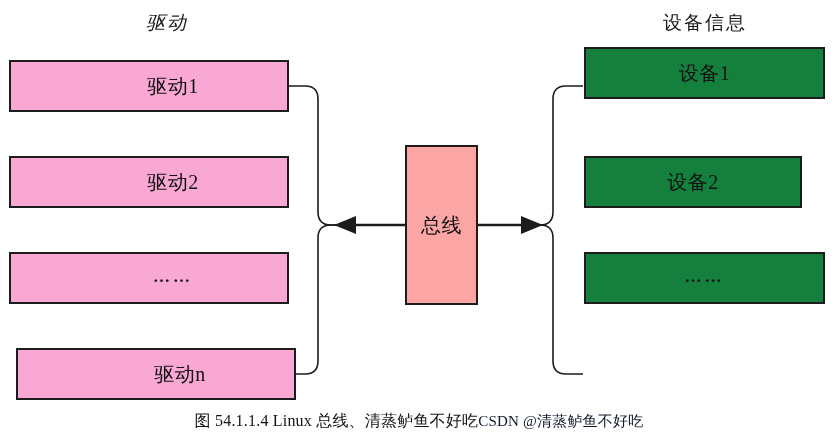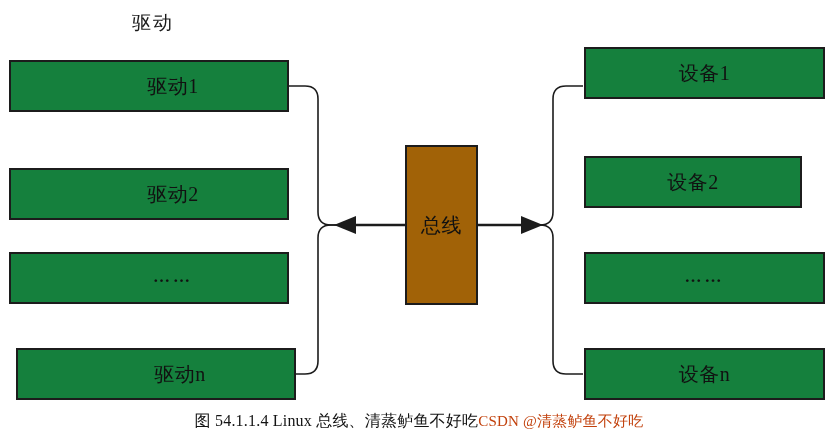--- a/index.html
+++ b/index.html
@@ -29,24 +29,24 @@
     position: absolute;
     box-sizing: border-box;
     border: 2px solid #1c1c1c;
     display: flex;
     align-items: center;
     justify-content: center;
     font-size: 20px;
     color: #111111;
     line-height: 1;
   }
-  .node-box.driver { background: #15803d; padding-left: 48px; }
+  .node-box.driver { background: #f9a8d4; padding-left: 48px; }
   .node-box.device { background: #15803d; }
   .node-box.bus {
-    background: #a16207;
+    background: #fca5a5;
     writing-mode: horizontal-tb;
   }
   .node-label {
     letter-spacing: 0.5px;
     white-space: nowrap;
   }
   .node-label.dots {
     letter-spacing: 3px;
     font-size: 17px;
     font-weight: bold;
@@ -66,52 +66,53 @@
     left: 0;
     top: 411px;
     width: 838px;
     text-align: center;
     font-size: 16px;
     color: #131313;
     white-space: nowrap;
   }
   .caption .cap-text { letter-spacing: 0.2px; }
   .caption .watermark {
-    color: #c2410c;
+    color: #0f172a;
     font-size: 15px;
     letter-spacing: 0.2px;
   }
 </style>
 </head>
 <body>
 
 <div id="canvas">
 
-  <div class="col-header" style="left:78px; top:10px; width:150px;">驱动</div>
+  <div class="col-header" style="left:92px; top:10px; width:150px;font-style:italic;">驱动</div>
 
+  <div class="col-header" style="left:630px; top:10px; width:150px;">设备信息</div>
 
   <svg class="wires" viewBox="0 0 838 447">
 
     <path d="M 289 86 L 305 86 Q 318 86 318 99 L 318 212 Q 318 225 331 225 L 338 225" fill="none" stroke="#1c1c1c" stroke-width="1.6"></path>
     <path d="M 289 374 L 305 374 Q 318 374 318 361 L 318 238 Q 318 225 331 225 L 338 225" fill="none" stroke="#1c1c1c" stroke-width="1.6"></path>
 
     <line x1="405" y1="225" x2="352" y2="225" stroke="#1c1c1c" stroke-width="2.6"></line>
     <polygon points="334,225 356,216 356,234" fill="#1c1c1c"></polygon>
 
     <path d="M 583 86 L 566 86 Q 553 86 553 99 L 553 212 Q 553 225 540 225 L 533 225" fill="none" stroke="#1c1c1c" stroke-width="1.6"></path>
     <path d="M 583 374 L 566 374 Q 553 374 553 361 L 553 238 Q 553 225 540 225 L 533 225" fill="none" stroke="#1c1c1c" stroke-width="1.6"></path>
 
     <line x1="478" y1="225" x2="525" y2="225" stroke="#1c1c1c" stroke-width="2.6"></line>
     <polygon points="543,225 521,216 521,234" fill="#1c1c1c"></polygon>
   </svg>
 
   <div class="node-box driver" style="left:9px; top:60px; width:280px; height:52px;">
     <span class="node-label">驱动1</span>
   </div>
-  <div class="node-box driver" style="left:9px; top:156px; width:280px; height:52px;margin-top:12px;">
+  <div class="node-box driver" style="left:9px; top:156px; width:280px; height:52px;">
     <span class="node-label">驱动2</span>
   </div>
   <div class="node-box driver" style="left:9px; top:252px; width:280px; height:52px;">
     <span class="node-label dots">……</span>
   </div>
   <div class="node-box driver" style="left:16px; top:348px; width:280px; height:52px;">
     <span class="node-label">驱动n</span>
   </div>
 
   <div class="node-box bus" style="left:405px; top:145px; width:73px; height:160px;">
@@ -120,21 +121,18 @@
 
   <div class="node-box device" style="left:584px; top:47px; width:241px; height:52px;">
     <span class="node-label">设备1</span>
   </div>
   <div class="node-box device" style="left:584px; top:156px; width:218px; height:52px;">
     <span class="node-label">设备2</span>
   </div>
   <div class="node-box device" style="left:584px; top:252px; width:241px; height:52px;">
     <span class="node-label dots">……</span>
   </div>
-  <div class="node-box device" style="left:584px; top:348px; width:241px; height:52px;">
-    <span class="node-label">设备n</span>
-  </div>
 
   <div class="caption">
     <span class="cap-text">图 54.1.1.4 Linux 总线、清蒸鲈鱼不好吃</span><span class="watermark">CSDN @清蒸鲈鱼不好吃</span>
   </div>
 
 </div>
 
 </body></html>

